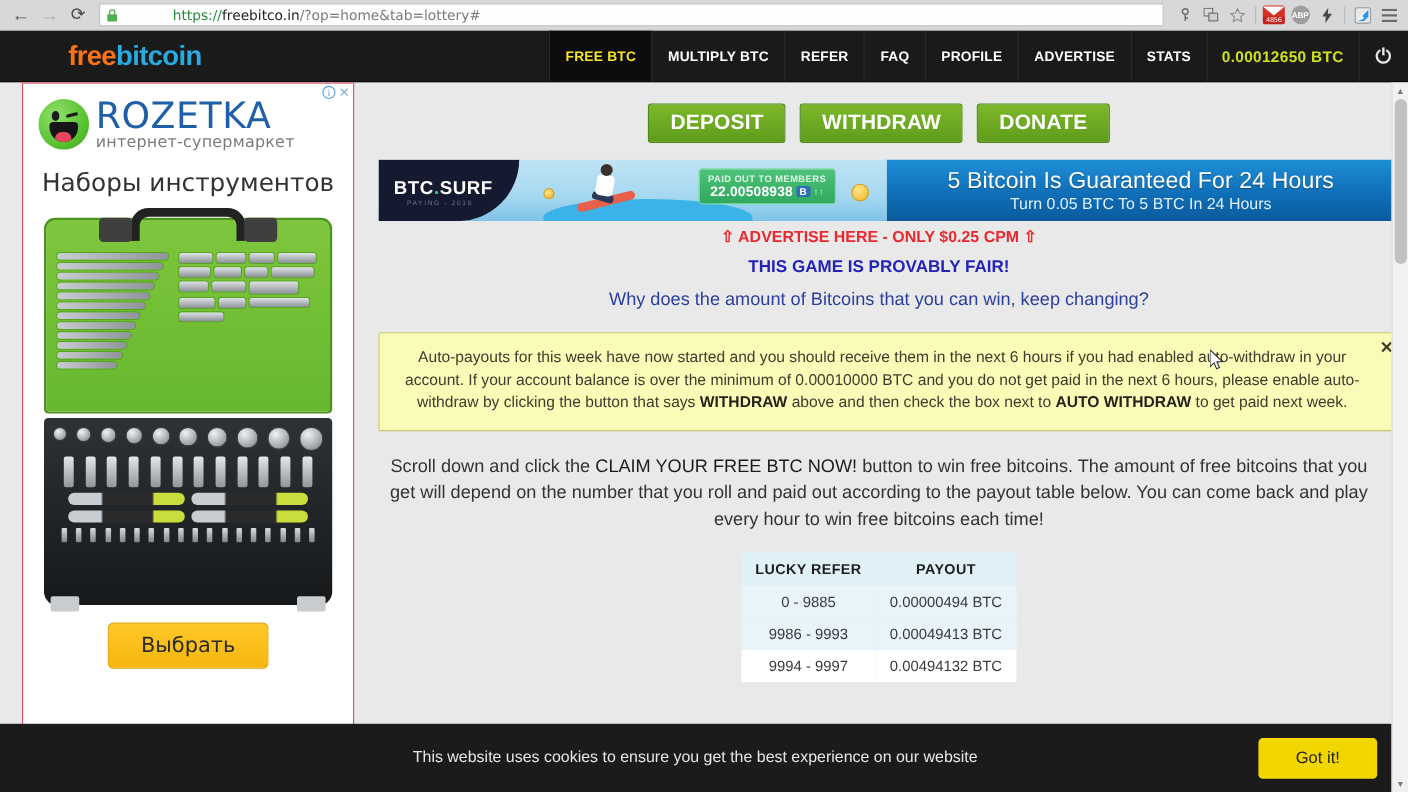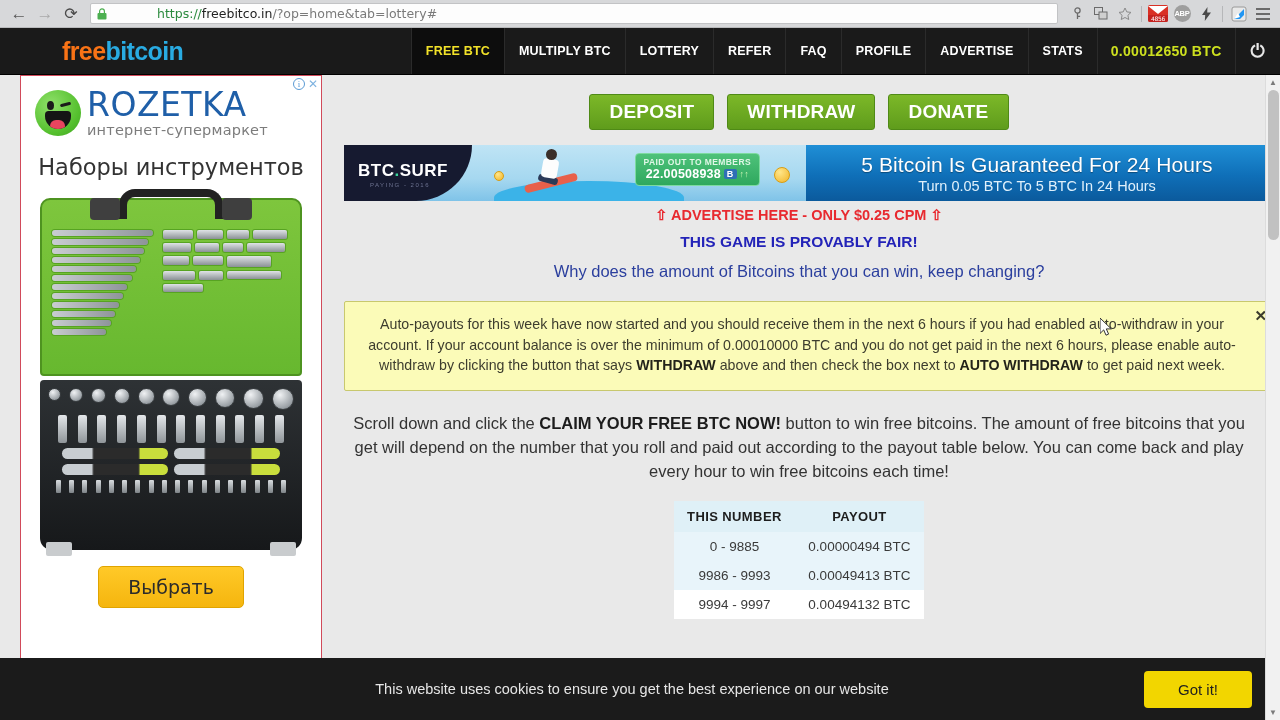--- a/index.html
+++ b/index.html
@@ -423,21 +423,21 @@
   }
 
   #instructions {
     margin: 20px auto 0;
     width: 898px;
     text-align: center;
     color: #333333;
     font-size: 16.5px;
     line-height: 24px;
   }
-  #instructions b { font-weight: bold; color: #1c1c1c; margin-top: 44px; }
+  #instructions b { font-weight: normal; color: #1c1c1c; margin-top: 44px; }
 
   #payout-table {
     margin: 18px auto 0;
     width: 250px;
     border-collapse: collapse;
     font-size: 13.5px;
     color: #3a3a3a;
   }
   #payout-table th {
     background: #dff0f7;
@@ -583,21 +583,20 @@
 </div>
 
 <div id="site-header">
   <div id="logo">
     <span class="free">free</span>
       <span class="bitcoin">bitcoin</span>
   </div>
   <div id="nav">
     <div class="nav-item active">FREE BTC</div>
     <div class="nav-item">MULTIPLY BTC</div>
-    <div class="nav-item">LOTTERY</div>
     <div class="nav-item">REFER</div>
     <div class="nav-item">FAQ</div>
     <div class="nav-item">PROFILE</div>
     <div class="nav-item">ADVERTISE</div>
     <div class="nav-item">STATS</div>
     <div class="nav-item balance">0.00012650 BTC</div>
     <div class="nav-item power">⏻</div>
   </div>
 </div>
 
@@ -774,21 +773,21 @@
       <span>Auto-payouts for this week have now started and you should receive them in the next 6 hours if you had enabled auto-withdraw in your account. If your account balance is over the minimum of 0.00010000 BTC and you do not get paid in the next 6 hours, please enable auto-withdraw by clicking the button that says </span><b>WITHDRAW</b><span> above and then check the box next to </span><b>AUTO WITHDRAW</b><span> to get paid next week.</span>
     </div>
 
     <div id="instructions">
       <span>Scroll down and click the </span><b>CLAIM YOUR FREE BTC NOW!</b><span> button to win free bitcoins. The amount of free bitcoins that you get will depend on the number that you roll and paid out according to the payout table below. You can come back and play every hour to win free bitcoins each time!</span>
     </div>
 
     <table id="payout-table">
       <thead>
         <tr>
-          <th>THIS NUMBER</th>
+          <th>LUCKY REFER</th>
           <th>PAYOUT</th>
         </tr>
       </thead>
       <tbody>
         <tr class="alt">
           <td>0 - 9885</td>
           <td>0.00000494 BTC</td>
         </tr>
         <tr class="alt">
           <td>9986 - 9993</td>

